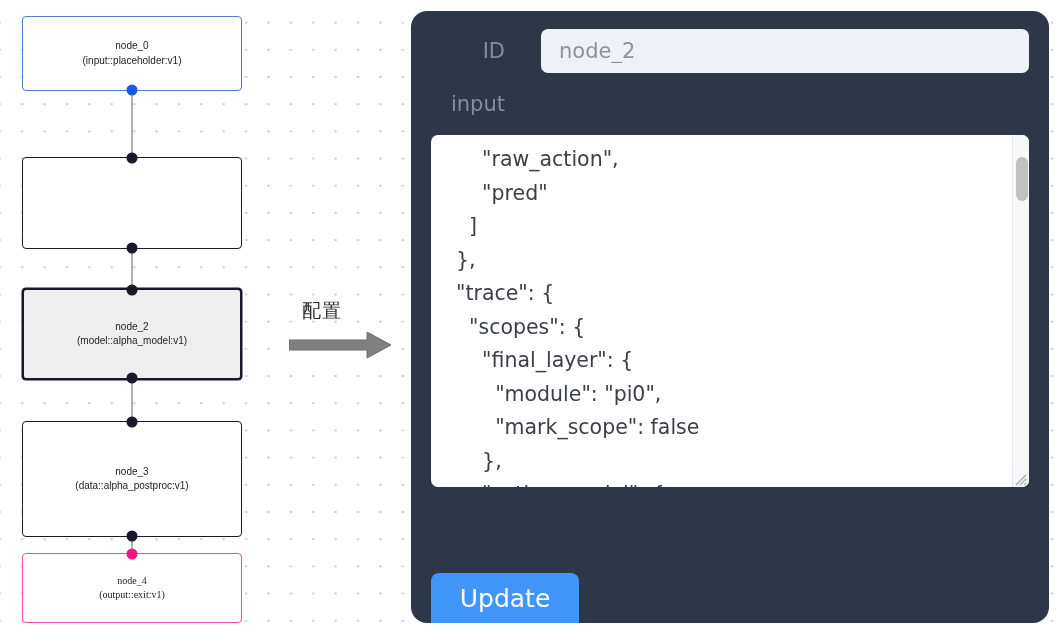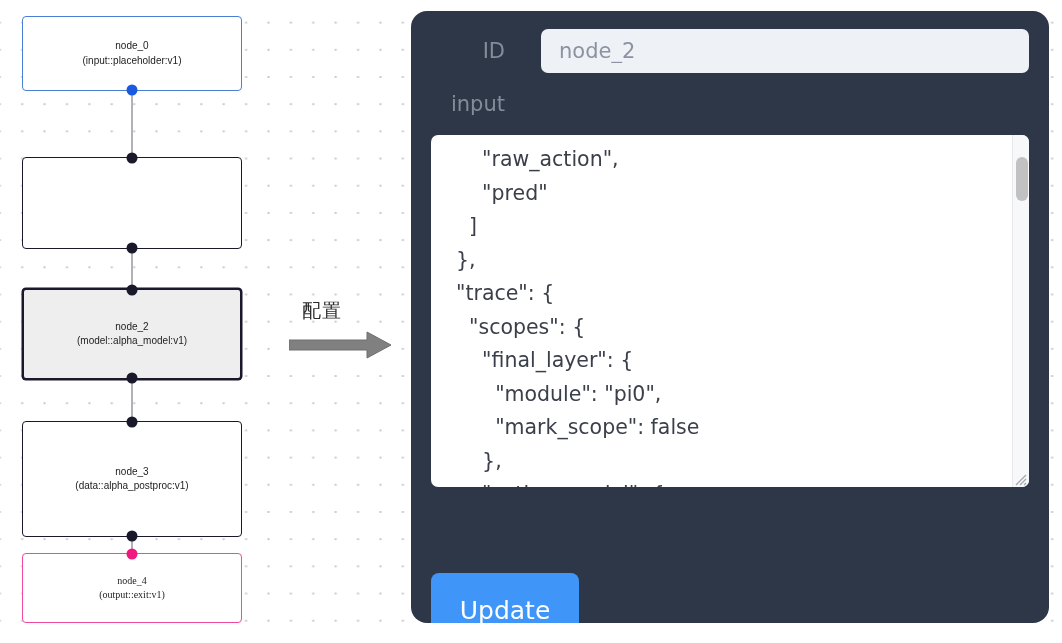--- a/index.html
+++ b/index.html
@@ -188,21 +188,21 @@
     left: 20px;
     bottom: 0;
     height: 50px;
     min-width: 148px;
     background: #3f96f8;
     color: #ffffff;
     border: none;
     border-radius: 8px 8px 0 0;
     font-size: 25px;
     font-family: "DejaVu Sans", sans-serif;
-    padding: 16px 26px 10px 26px;
+    padding: 4px 26px 10px 26px;
     text-align: center;
     cursor: pointer;
     line-height: 44px;
     margin-top: 37px;
   }
 </style>
 </head>
 <body>
 
 <div id="app">

